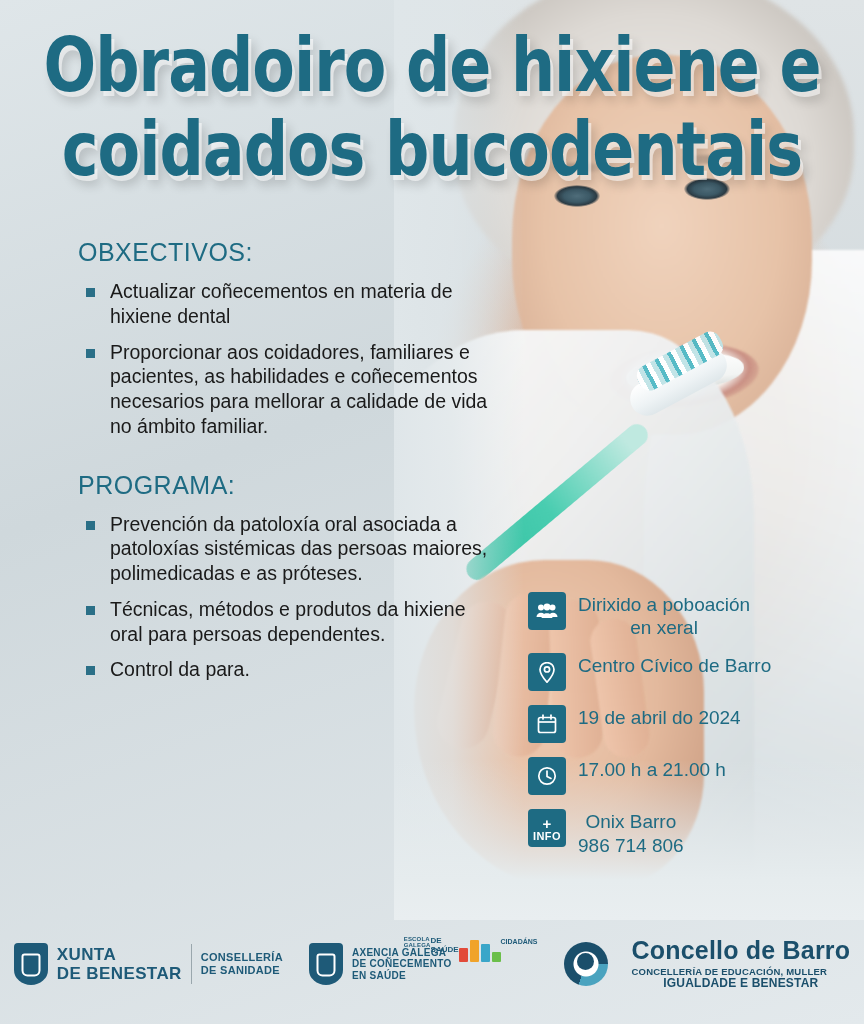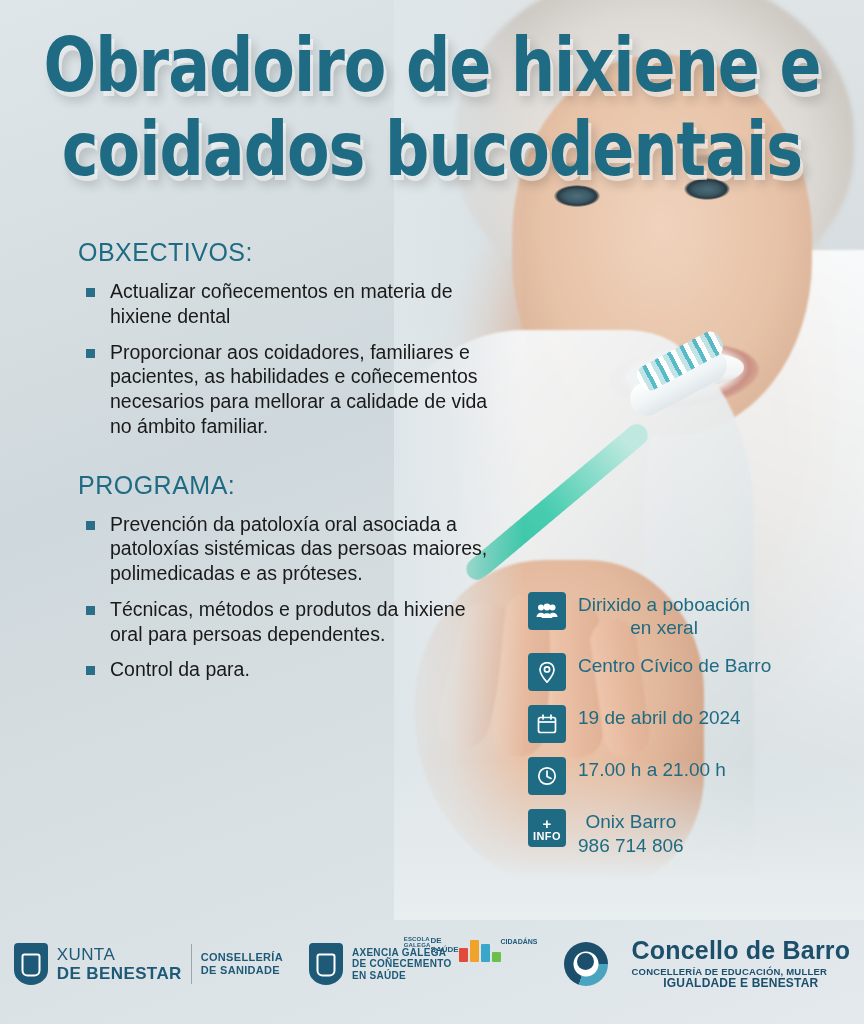--- a/index.html
+++ b/index.html
@@ -275,21 +275,21 @@
   .shield::after {
     content: "";
     position: absolute;
     left: 50%; top: 52%;
     transform: translate(-50%, -50%);
     width: 15px; height: 19px;
     border: 2px solid #ffffff;
     border-radius: 3px 3px 6px 6px;
   }
   .logo-txt { line-height: 1.12; color: #1e5a78; }
-  .logo-txt .big { font-size: 17px; font-weight: normal; letter-spacing: 0.4px; }
+  .logo-txt .big { font-size: 17px; font-weight: bold; letter-spacing: 0.4px; }
   .logo-txt .big2 { font-size: 17px; font-weight: bold; letter-spacing: 0.4px; }
   .logo-sep { width: 1px; height: 40px; background: #9aa7ad; }
   .logo-sub { line-height: 1.15; color: #1e5a78; }
   .logo-sub div { font-size: 11px; font-weight: bold; letter-spacing: 0.3px; }
   .logo-sub.small div { font-size: 10px; }
 
   .saude-logo {
     width: 60px; height: 56px;
     position: relative;
     display: flex; align-items: flex-start; justify-content: flex-end;

